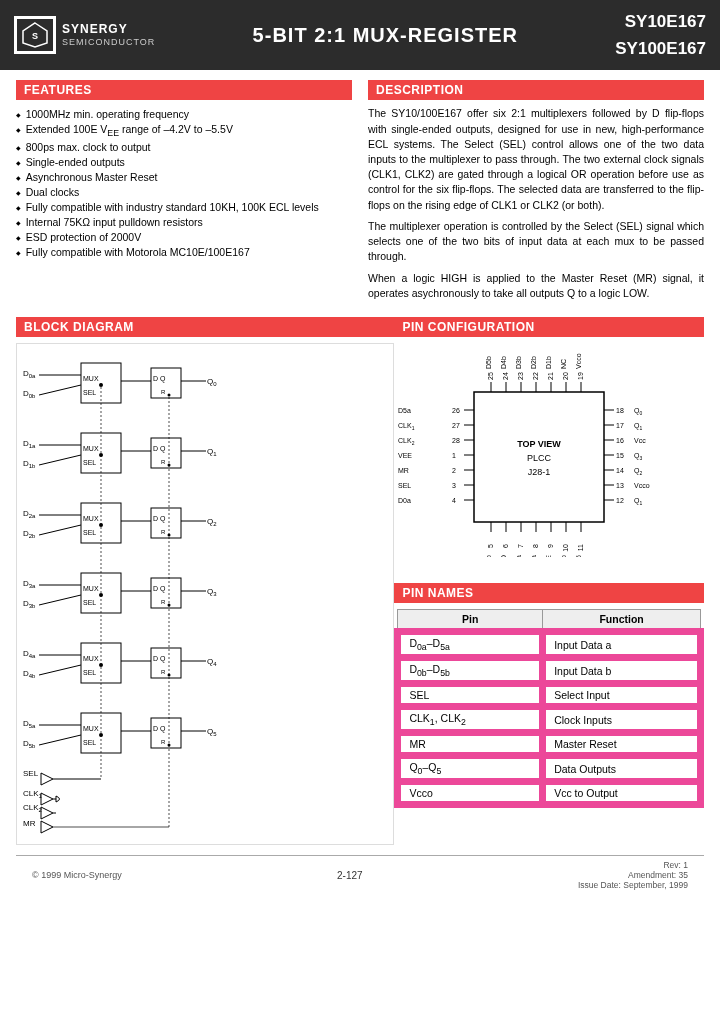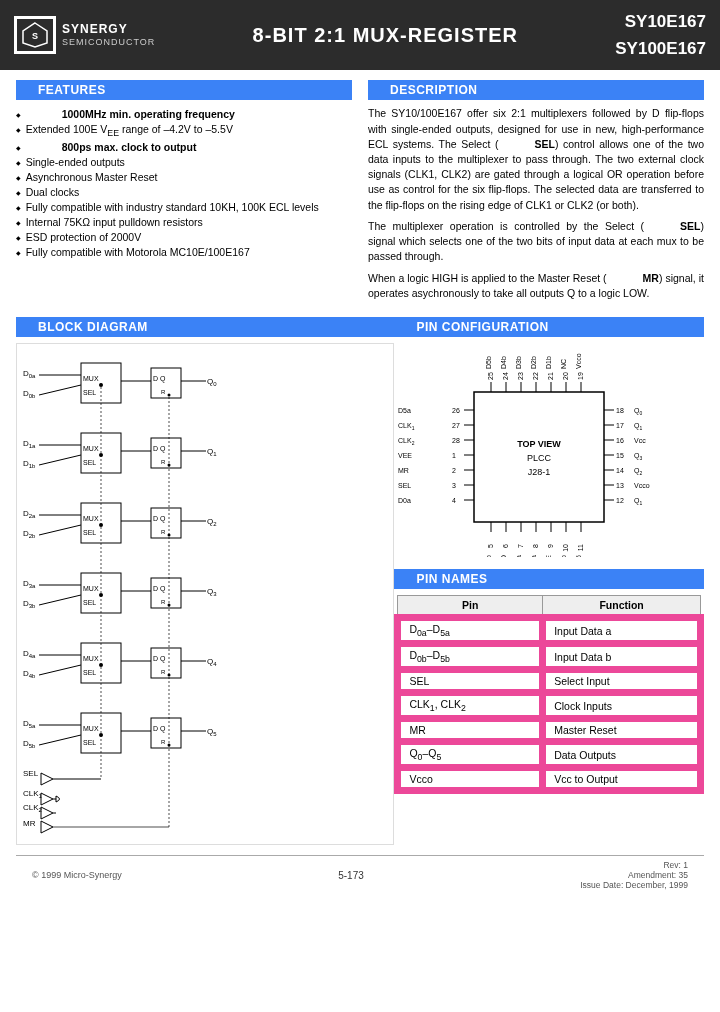--- a/index.html
+++ b/index.html
@@ -74,25 +74,25 @@
     
     .two-col {
       display: flex;
       gap: 16px;
     }
     .col-left { flex: 1; }
     .col-right { flex: 1; }
 
     
     .section-header {
-      background: #3b82f6;
+      background: #ef4444;
       color: #fff;
       font-weight: bold;
       font-size: 12px;
-      padding: 3px 22px;
+      padding: 3px 8px;
       margin-bottom: 6px;
       letter-spacing: 0.5px;
     }
 
     
     .features-list {
       list-style: none;
       padding: 2px 0;
     }
     .features-list li {
@@ -132,21 +132,21 @@
 
     
     .block-diagram-area {
       border: 1px solid #ddd;
       padding: 4px;
       min-height: 340px;
     }
 
     
     .pin-names-section {
-      margin-top: 6px;
+      margin-top: 20px;
     }
     .pin-table {
       width: 100%;
       border-collapse: collapse;
       font-size: 10.5px;
     }
     .pin-table th {
       background: #eee;
       border: 1px solid #999;
       padding: 3px 8px;
@@ -180,21 +180,21 @@
     .footer-page {
       font-size: 10px;
       color: #333;
     }
     .footer-right {
       text-align: right;
       font-size: 8.5px;
     }
 
     
-    strong { font-weight: bold; margin-left: 36px; }
+    strong { font-weight: normal; }
 
     
     text { font-family: Arial, sans-serif; }
   </style>
 </head>
 <body>
 
 <div class="header">
   <div class="logo-area">
     <div class="logo-box">
@@ -202,21 +202,21 @@
         <rect width="36" height="32" fill="#2c2c2c"></rect>
         <polygon points="18,4 30,12 30,24 18,28 6,24 6,12" fill="none" stroke="#fff" stroke-width="1.5"></polygon>
         <text x="18" y="20" text-anchor="middle" font-size="9" fill="#fff" font-weight="bold">S</text>
       </svg>
     </div>
     <div class="logo-text">
       <div class="synergy">SYNERGY</div>
       <div class="semiconductor">SEMICONDUCTOR</div>
     </div>
   </div>
-  <div class="header-title">8-BIT 2:1 MUX-REGISTER</div>
+  <div class="header-title">5-BIT 2:1 MUX-REGISTER</div>
   <div class="part-numbers">
     <div>SY10E167</div>
     <div>SY100E167</div>
   </div>
 </div>
 
 <div class="main">
 
   <div class="two-col">
 
@@ -564,21 +564,21 @@
                 <td>Vcc to Output</td>
               </tr>
             </tbody>
         </table>
       </div>
     </div>
   </div>
 
   <div class="footer">
     <div>© 1999 Micro-Synergy</div>
-    <div class="footer-page">5-173</div>
+    <div class="footer-page">2-127</div>
     <div class="footer-right">
       <div>Rev: 1</div>
       <div>Amendment: 35</div>
-      <div>Issue Date: December, 1999</div>
+      <div>Issue Date: September, 1999</div>
     </div>
   </div>
 
 </div>
 
 </body></html>

